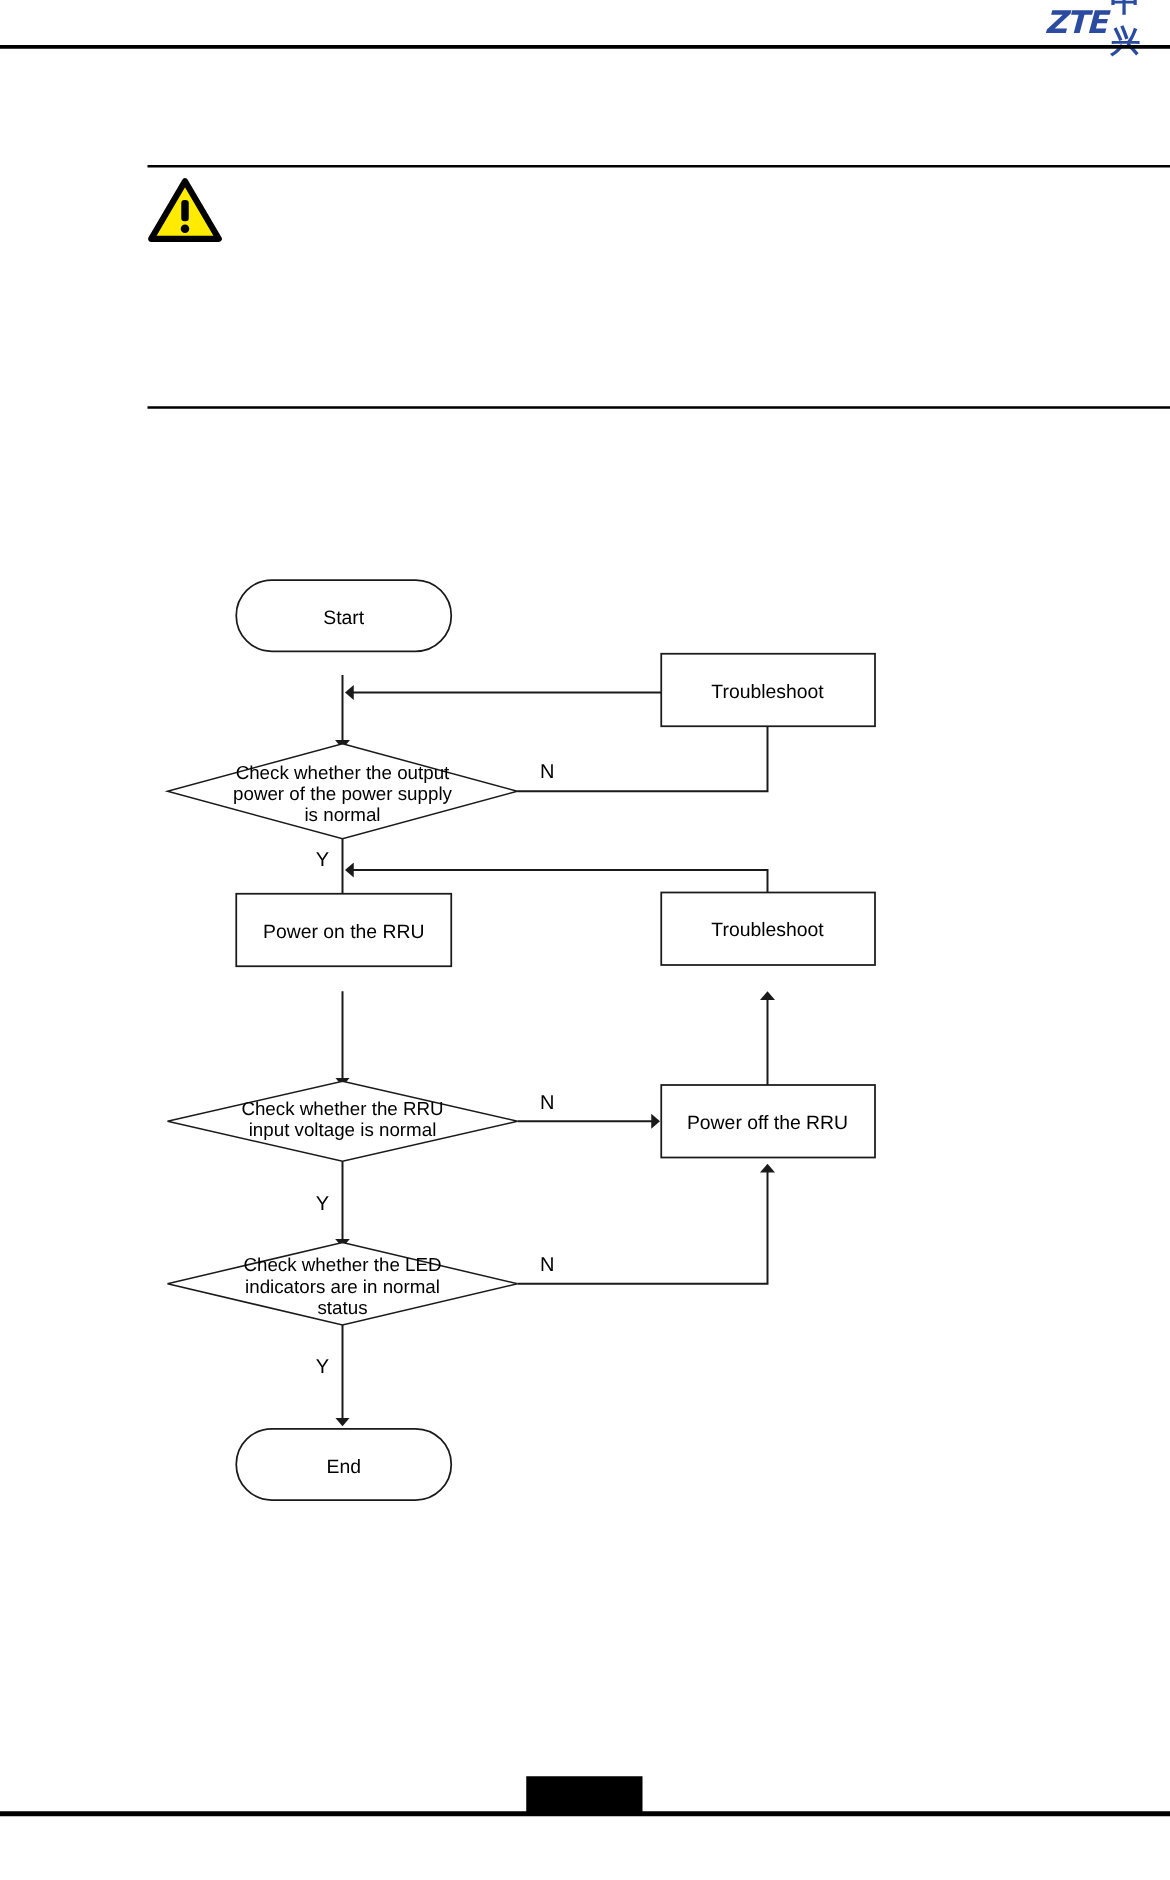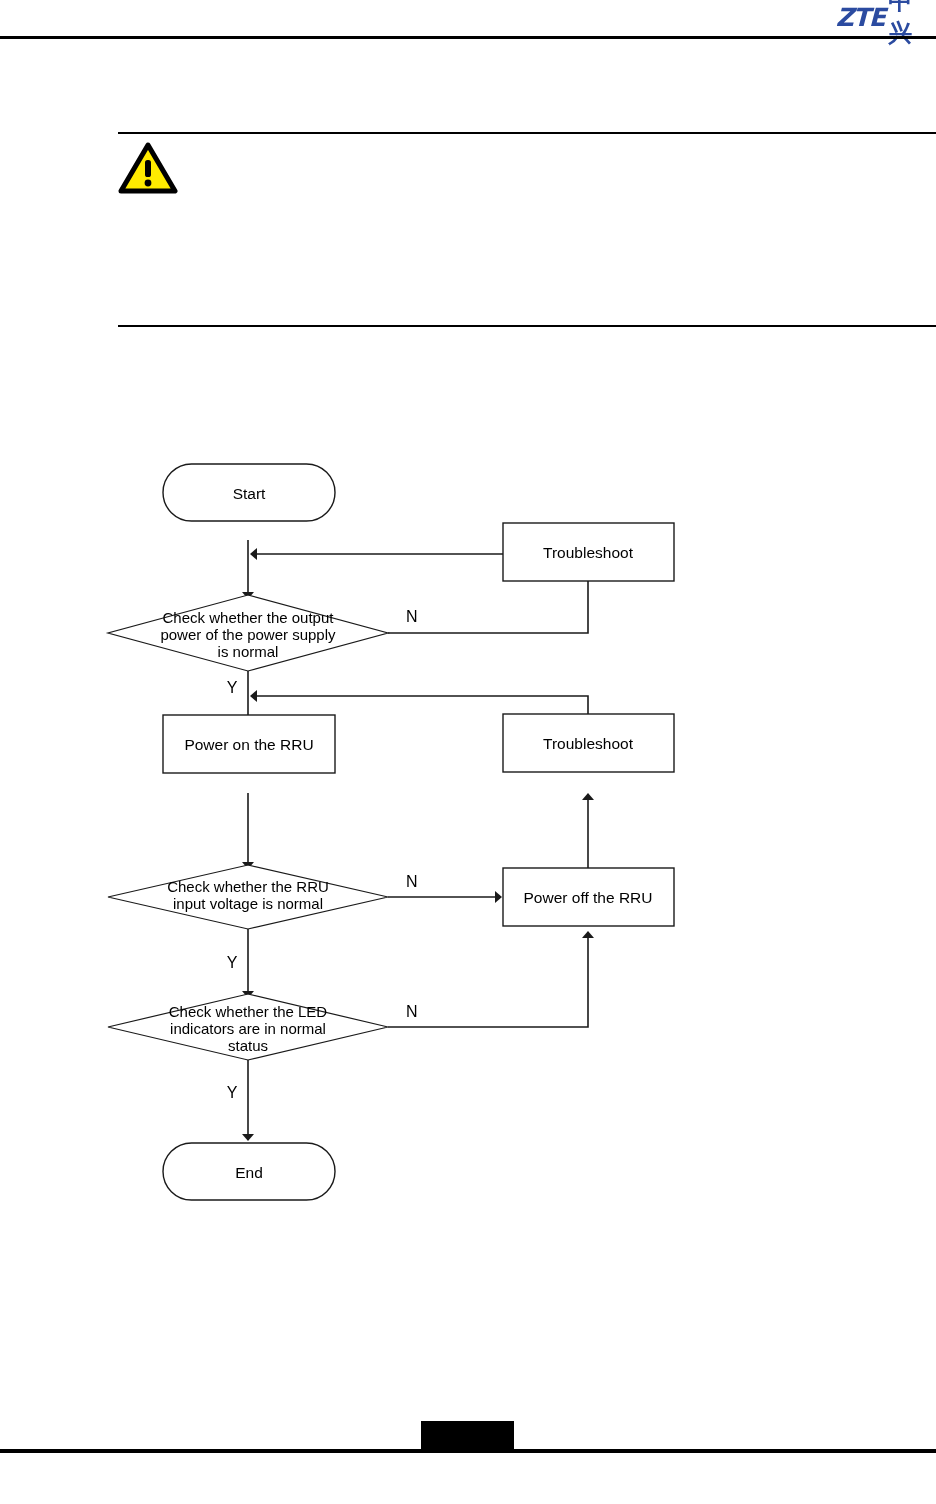--- a/index.html
+++ b/index.html
@@ -91,21 +91,21 @@
     left: 421px;
     top: 1421px;
     width: 93px;
     height: 30px;
     background: #000000;
   }
 
   
   #flowchart {
     position: absolute;
-    left: 92px;
+    left: 118px;
     top: 445px;
     width: 620px;
     height: 775px;
   }
   #flowchart svg { display: block; }
 
   .fc-label {
     font-family: "Liberation Sans", sans-serif;
     font-size: 15.5px;
     fill: #000000;

